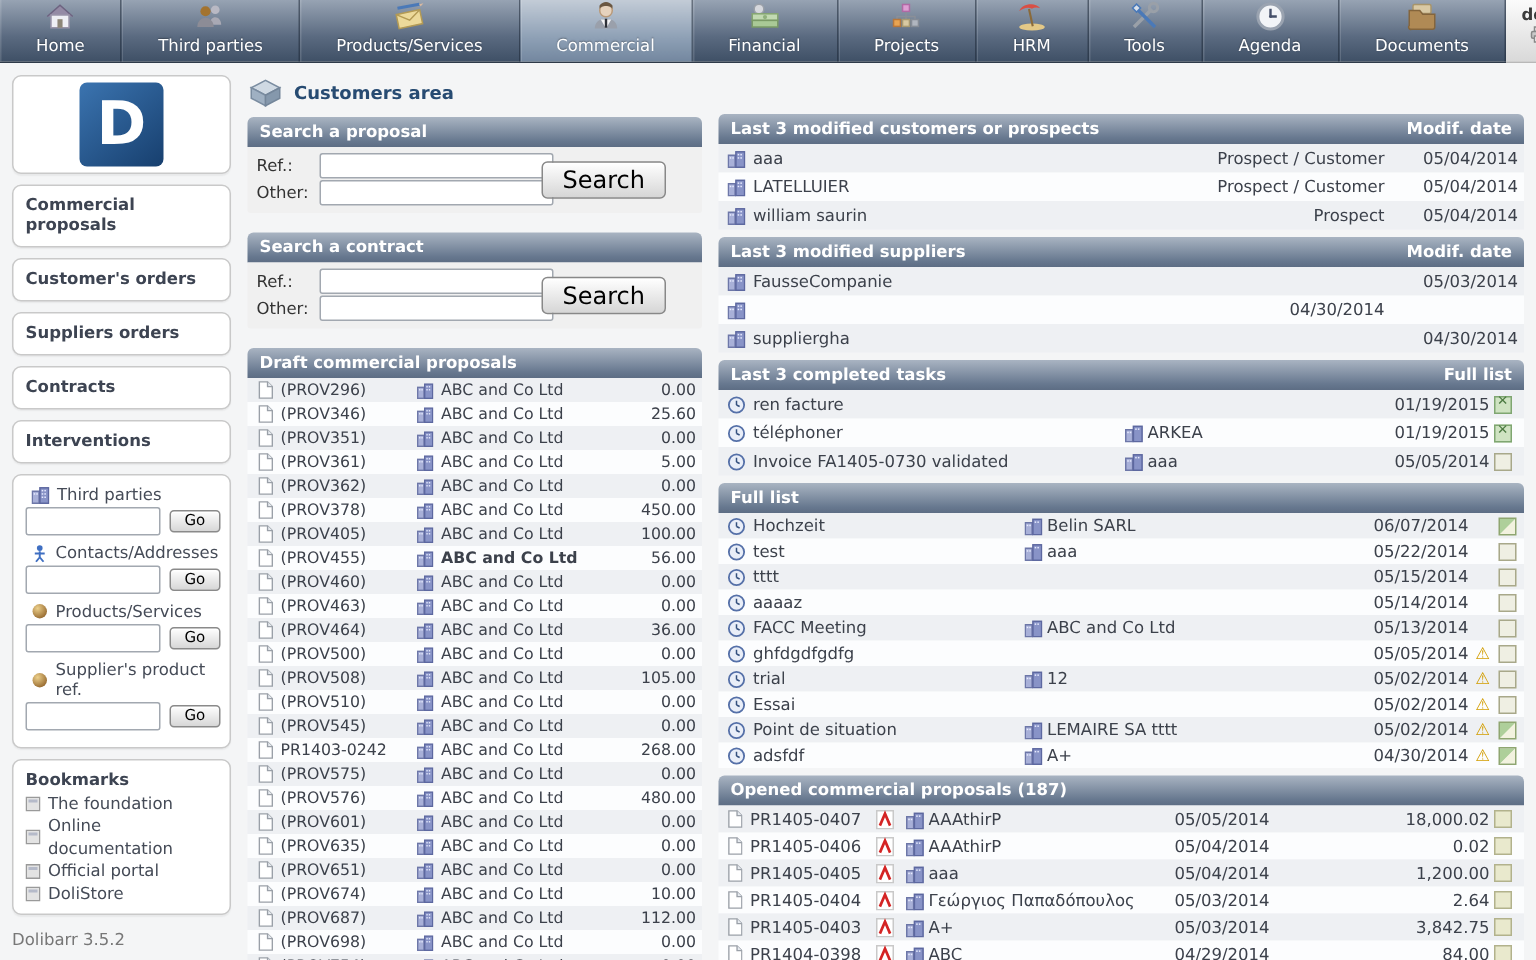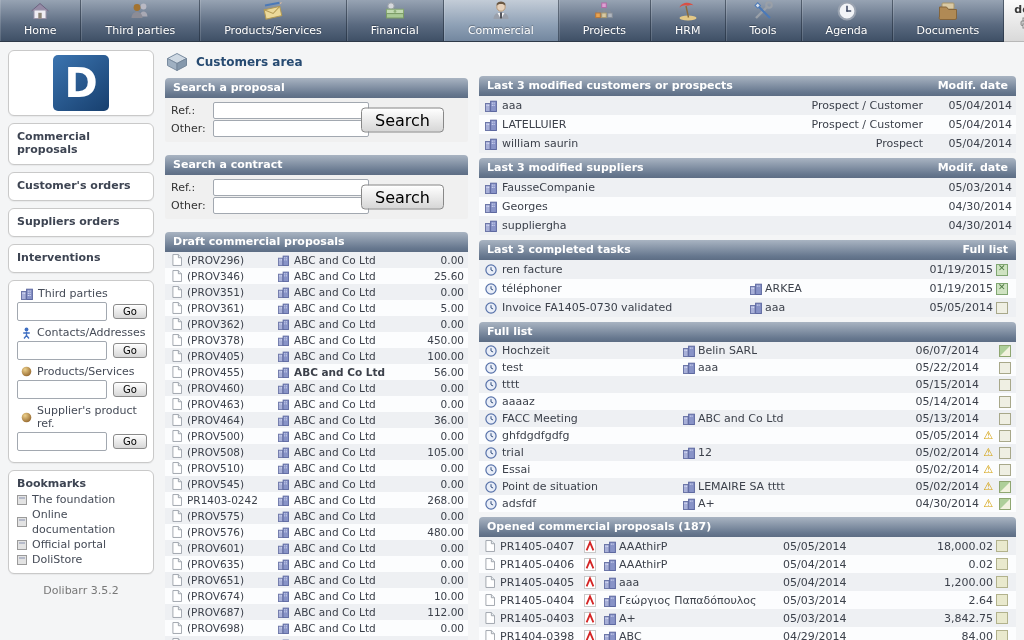--- a/index.html
+++ b/index.html
@@ -31,21 +31,21 @@
   .logo{width:56px;height:56px;border-radius:5px;display:flex;align-items:center;justify-content:center;
         background:linear-gradient(140deg,#3b74b0,#173f6e);color:#fff;font-weight:bold;font-size:40px;}
   .mtitle{font-weight:bold;color:#3d4452;margin-bottom:2px;cursor:pointer;}
   .mitem{padding-left:8px;line-height:15px;color:#454b57;cursor:pointer;white-space:nowrap;}
   .sg-label{display:flex;align-items:center;gap:5px;color:#454b57;padding-left:4px;cursor:pointer;}
   .sg-row{display:flex;gap:6px;margin:2px 0 5px;align-items:center;}
   .sg-in{width:84px;height:15px;border:1px solid #a2a8b0;border-radius:2px;background:#fff;}
   .go-btn{font-size:10px;font-family:inherit;border:1px solid #8a8a8a;border-radius:3px;cursor:pointer;
           background:linear-gradient(#fefefe,#d7d7d7);padding:1px 9px;box-shadow:inset 0 1px 0 #fff;}
   .bm-item{display:flex;align-items:center;gap:5px;line-height:15px;color:#454b57;cursor:pointer;}
-  .version{text-align:center;color:#777;margin-top:10px;}
+  .version{color:#777;margin-top:10px;}
   
   .area-title{display:flex;align-items:center;gap:7px;font-weight:bold;font-size:12px;
               color:#274b72;height:24px;margin-bottom:4px;}
   .tbox{margin-bottom:13px;}
   .thead{height:20px;line-height:20px;background:linear-gradient(#a9b4c2,#67788f 80%,#5d6d84);
          border-radius:4px 4px 0 0;color:#fff;font-weight:bold;padding:0 8px;
          display:flex;justify-content:space-between;white-space:nowrap;}
   .thead .hlink{cursor:pointer;}
   .rows > .trow:nth-child(odd){background:#eef0f3;}
   .rows > .trow:nth-child(even){background:#fcfdfe;}
@@ -115,42 +115,42 @@
               <g transform="rotate(-12 12 14)">
                 <rect x="4" y="9" width="16" height="9.5" fill="#ecd99a" stroke="#b39a55"></rect>
                 <path d="M4 9l8 5.5L20 9" fill="none" stroke="#b39a55"></path>
               </g>
               <path d="M4 6.5 18.5 3.8" stroke="#4a79b8" stroke-width="2"></path>
               <path d="M18.5 3.8l2.8-.6-1.9 2.1z" fill="#d9b9a0"></path>
             </svg>
           </span>
         <span class="tab-label">Products/Services</span>
       </div>
-      <div class="tab">
-        <span class="nav-icon">
-            <svg width="24" height="24" viewBox="0 0 24 24">
-              <circle cx="8" cy="7" r="3.2" fill="#d6d8dd" stroke="#9aa0a8"></circle>
-              <rect x="3.5" y="10.2" width="17" height="4.4" fill="#c2dab2" stroke="#85a671"></rect>
-              <rect x="3.5" y="14.6" width="17" height="4.4" fill="#a9c996" stroke="#7a9a66"></rect>
-              <circle cx="12" cy="12.4" r="1.4" fill="#8fb07c"></circle>
-            </svg>
-          </span>
-        <span class="tab-label">Financial</span>
-      </div>
       <div class="tab active">
         <span class="nav-icon">
             <svg width="24" height="24" viewBox="0 0 24 24">
               <path d="M4.5 20c0-4.5 3.4-6.5 7.5-6.5s7.5 2 7.5 6.5z" fill="#9aa0ab"></path>
               <path d="M8.5 14 12 20l3.5-6z" fill="#f4f4f6"></path>
               <rect x="11.2" y="13.5" width="1.6" height="6" fill="#2e3138"></rect>
               <circle cx="12" cy="8" r="4.2" fill="#e6d2bd" stroke="#b99a7a"></circle>
               <path d="M7.8 7c.4-2.6 8-2.6 8.4 0l.2-2.2c-2.4-3.2-6.4-3.2-8.8 0z" fill="#6a5742"></path>
             </svg>
           </span>
         <span class="tab-label">Commercial</span>
+      </div>
+      <div class="tab">
+        <span class="nav-icon">
+            <svg width="24" height="24" viewBox="0 0 24 24">
+              <circle cx="8" cy="7" r="3.2" fill="#d6d8dd" stroke="#9aa0a8"></circle>
+              <rect x="3.5" y="10.2" width="17" height="4.4" fill="#c2dab2" stroke="#85a671"></rect>
+              <rect x="3.5" y="14.6" width="17" height="4.4" fill="#a9c996" stroke="#7a9a66"></rect>
+              <circle cx="12" cy="12.4" r="1.4" fill="#8fb07c"></circle>
+            </svg>
+          </span>
+        <span class="tab-label">Financial</span>
       </div>
       <div class="tab">
         <span class="nav-icon">
             <svg width="24" height="24" viewBox="0 0 24 24">
               <path d="M12 8.5V12M6 14v-2h12v2M12 12v2" stroke="#8a8f98" fill="none"></path>
               <rect x="9.7" y="4" width="4.6" height="4.6" fill="#de9ed3" stroke="#b06aa5"></rect>
               <rect x="3.7" y="14" width="4.6" height="4.6" fill="#e8a452" stroke="#b8773a"></rect>
               <rect x="9.7" y="14" width="4.6" height="4.6" fill="#d8c9a2" stroke="#a89a72"></rect>
               <rect x="15.7" y="14" width="4.6" height="4.6" fill="#b0b6bf" stroke="#858c96"></rect>
             </svg>
@@ -243,20 +243,28 @@
       </div>
       <div class="sbox">
         <div class="mtitle">Suppliers orders</div>
         <div>
             <div class="mitem"></div>
             <div class="mitem"></div>
             <div class="mitem"></div>
           </div>
       </div>
       <div class="sbox">
+        <div class="mtitle">Contracts</div>
+        <div>
+            <div class="mitem"></div>
+            <div class="mitem"></div>
+            <div class="mitem"></div>
+          </div>
+      </div>
+      <div class="sbox">
         <div class="mtitle">Interventions</div>
         <div>
             <div class="mitem"></div>
             <div class="mitem"></div>
           </div>
       </div>
 
       <div class="sbox">
         <div class="sg">
           <div class="sg-label">
@@ -1168,21 +1176,20 @@
                   <g fill="#e8ecff">
                     <rect x="1.5" y="4.8" width="1" height="1"></rect>
                     <rect x="3.2" y="4.8" width="1" height="1"></rect>
                     <rect x="6.8" y="2.6" width="1" height="1"></rect>
                     <rect x="8.6" y="2.6" width="1" height="1"></rect>
                     <rect x="6.8" y="4.8" width="1" height="1"></rect>
                     <rect x="8.6" y="4.8" width="1" height="1"></rect>
                   </g>
                 </svg>
               </span>
-              <a>Georges</a>
               <span class="rdate">04/30/2014</span>
             </div>
             <div class="trow supp-row">
               <span class="ic">
                 <svg width="12" height="12" viewBox="0 0 12 12">
                   <rect x="0.5" y="3.5" width="4.6" height="8" fill="#a8b0d8" stroke="#6d77a8"></rect>
                   <rect x="5.6" y="1.2" width="5.8" height="10.3" fill="#8893c7" stroke="#5d68a0"></rect>
                   <g fill="#e8ecff">
                     <rect x="1.5" y="4.8" width="1" height="1"></rect>
                     <rect x="3.2" y="4.8" width="1" height="1"></rect>

